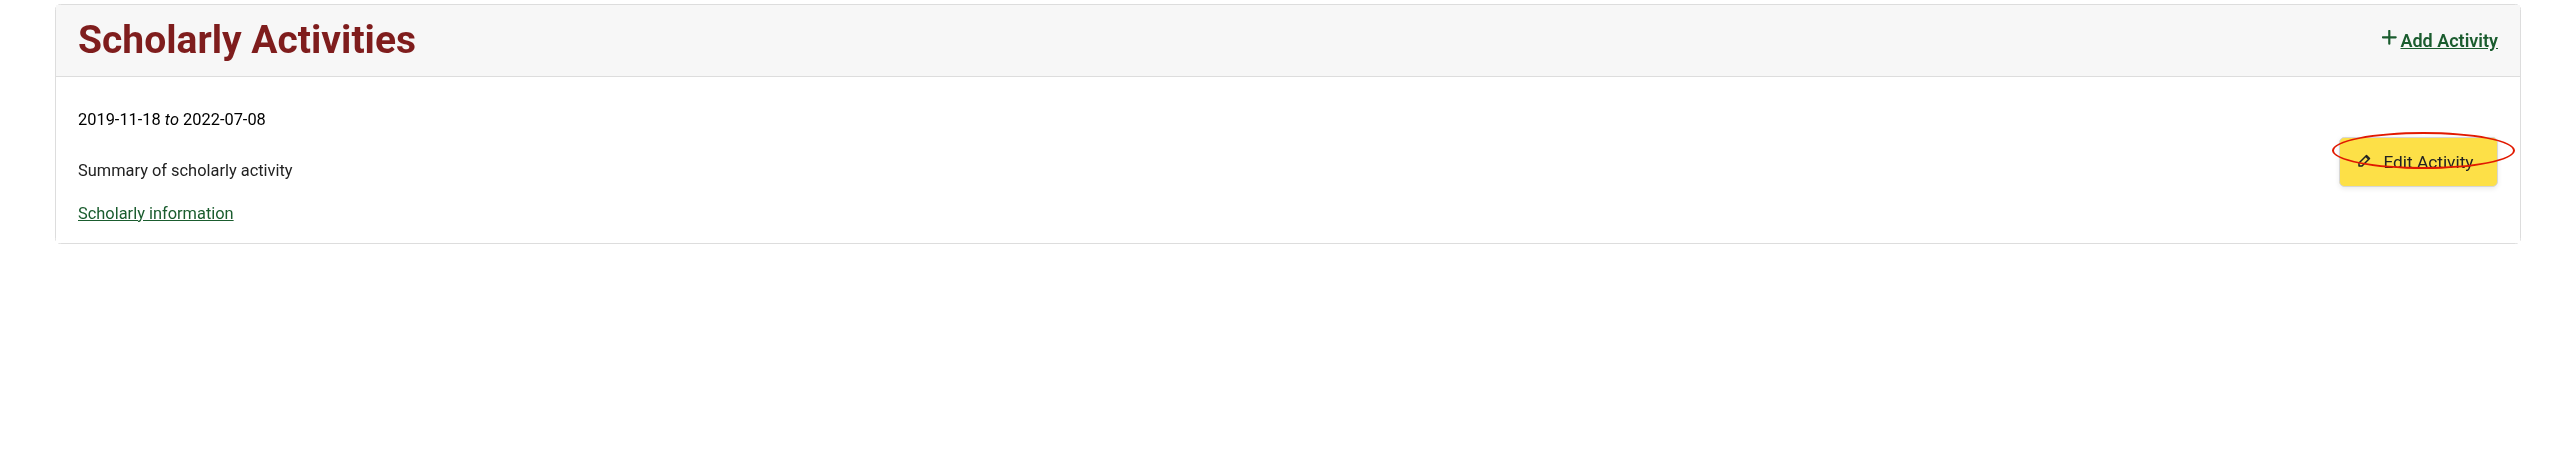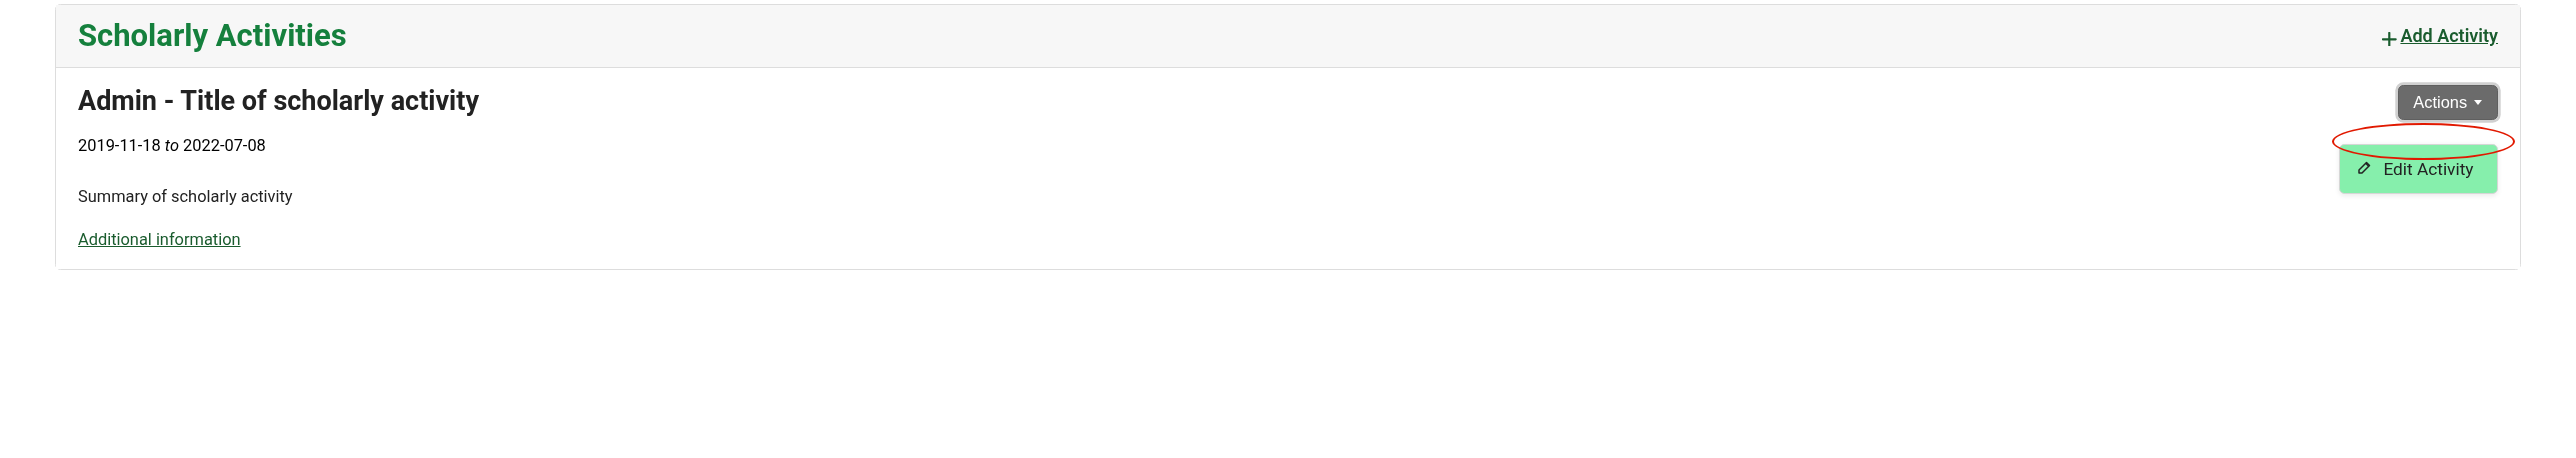--- a/index.html
+++ b/index.html
@@ -16,31 +16,31 @@
   }
   .panel-header {
     background: #f7f7f7;
     border-bottom: 0.9px solid #ddd;
     padding: 12.8px 22px;
     display: flex;
     align-items: center;
     justify-content: space-between;
   }
   .panel-title {
-    font-size: 31px;
+    font-size: 39px;
     font-weight: 700;
-    color: #15803d;
+    color: #7f1d1d;
   }
   .add-link {
     color: #1a5c2e;
     text-decoration: underline;
     font-size: 18px;
     font-weight: 600;
     display: inline-flex;
-    align-items: flex-end;
+    align-items: flex-start;
     gap: 3.7px;
     cursor: pointer;
   }
   .add-link .plus-icon svg { display:block; }
   .panel-body {
     background: #fff;
     padding: 16.4px 22px 20px 22px;
     position: relative;
   }
   .row-top {
@@ -91,22 +91,22 @@
     color: #1a5c2e;
     text-decoration: underline;
     font-size: 16.4px;
     cursor: pointer;
   }
 
   
   .dropdown {
     position: absolute;
     right: 22px;
-    top: 76px;
-    background: #86efac;
+    top: 60px;
+    background: #fde047;
     border: 0.9px solid #d6d6d6;
     border-radius: 5.5px;
     box-shadow: 0 1.8px 5.5px rgba(0,0,0,0.08);
     min-width: 159px;
     padding: 5.5px 0;
   }
   .dropdown-item {
     display: flex;
     align-items: center;
     gap: 9px;
@@ -139,37 +139,30 @@
         <svg width="14.6" height="14.6" viewBox="0 0 16 16" fill="none">
           <path d="M8 1v14M1 8h14" stroke="#1a5c2e" stroke-width="2.4" stroke-linecap="round"></path>
         </svg>
       </span>
       <span>Add Activity</span>
     </a>
   </div>
 
   <div class="panel-body">
 
-    <div class="row-top">
-      <h2 class="activity-title">Admin - Title of scholarly activity</h2>
-      <button class="actions-btn">
-        <span>Actions</span>
-        <span class="caret"></span>
-      </button>
-    </div>
 
     <div class="date-line">
       <span>2019-11-18</span>
       <span class="to-word">to</span>
       <span>2022-07-08</span>
     </div>
 
     <div class="summary-line">Summary of scholarly activity</div>
 
-    <a class="addl-link">Additional information</a>
+    <a class="addl-link">Scholarly information</a>
 
     
     <div class="dropdown">
       <div class="dropdown-item edit">
         <span>
           <svg width="18" height="18" viewBox="0 0 24 24" fill="none">
             <path d="M4 20h4l10-10-4-4L4 16v4z" stroke="#222" stroke-width="2" stroke-linejoin="round"></path>
             <path d="M13 7l4 4" stroke="#222" stroke-width="2"></path>
             <path d="M4 20h4" fill="#222"></path>
             <rect x="3" y="3" width="14" height="18" rx="1" stroke="#222" stroke-width="2" fill="none" stroke-dasharray="0" opacity="0"></rect>

